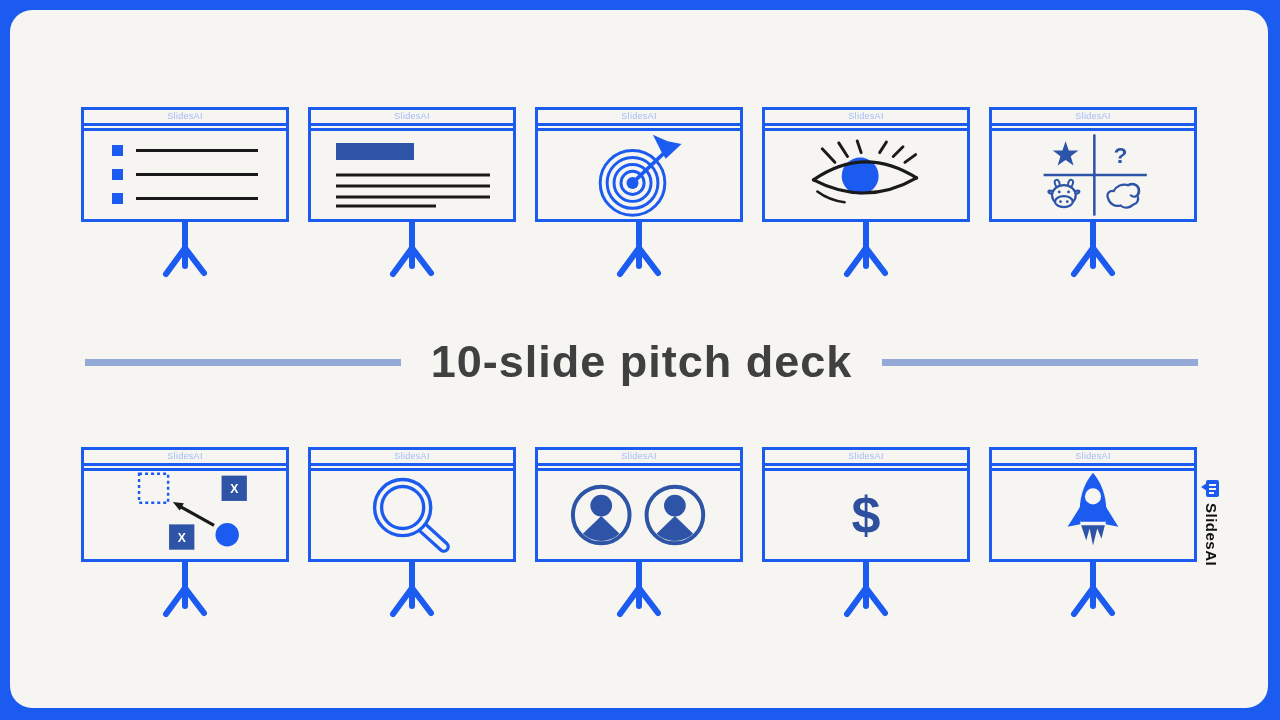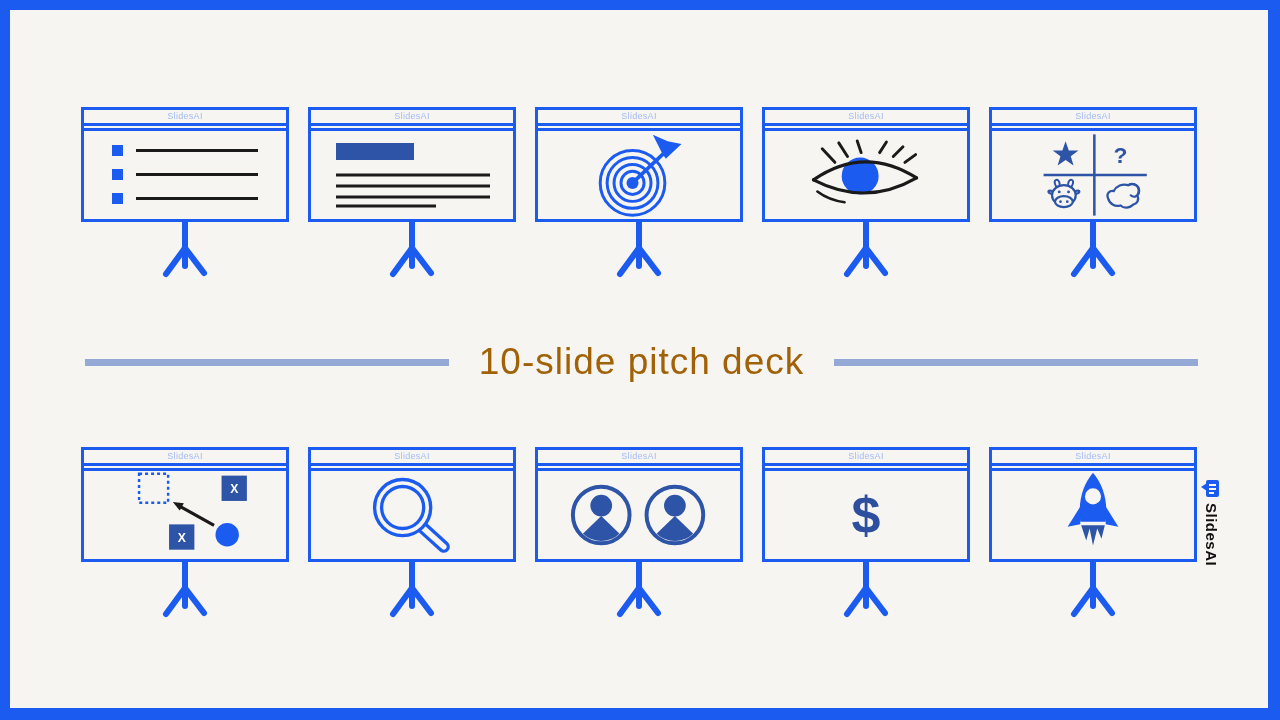--- a/index.html
+++ b/index.html
@@ -4,20 +4,21 @@
 <style>
   html,body { margin:0; padding:0; }
   body {
     width:1280px; height:720px; position:relative; overflow:hidden;
     background:#1b5bf0;
     font-family:"Liberation Sans", sans-serif;
   }
   .paper {
     position:absolute; top:10px; left:10px; right:12px; bottom:12px;
     background:#f6f5f2;
+    border-radius:22px;
   }
   .row { position:absolute; left:0; right:0; display:flex; justify-content:center; gap:19px; }
   .row-top { top:97px; }
   .row-bottom { top:437px; }
   .easel { width:208px; display:flex; flex-direction:column; align-items:center; }
   .board {
     width:208px; height:115px; box-sizing:border-box;
     border:3px solid #1b5bf0; display:flex; flex-direction:column;
   }
   .board-header {
@@ -28,21 +29,21 @@
   .board-sep { height:3px; background:#1b5bf0; margin-top:2px; }
   .board-body { flex:1; display:flex; align-items:center; justify-content:center; overflow:hidden; }
   .tripod { margin-top:-1px; }
   .title-band {
     position:absolute; top:312px; left:75px; right:70px; height:80px;
     display:flex; align-items:center;
   }
   .rule { flex:1; height:7px; background:#94a9d6; }
   .page-title {
     margin:0 30px; white-space:nowrap;
-    font-size:37px; font-weight:normal; letter-spacing:1px; color:#a16207;
+    font-size:45px; font-weight:bold; letter-spacing:1px; color:#404040;
   }
   .dollar-glyph { font-size:52px; font-weight:bold; color:#2d4f9e; line-height:1; }
   .brand-vertical {
     position:absolute; top:468px; right:46px;
     display:flex; flex-direction:column; align-items:center; gap:3px;
   }
   .brand-vertical .brand-text {
     writing-mode:vertical-rl;
     font-size:15px; font-weight:bold; color:#101010; letter-spacing:.5px;
   }

